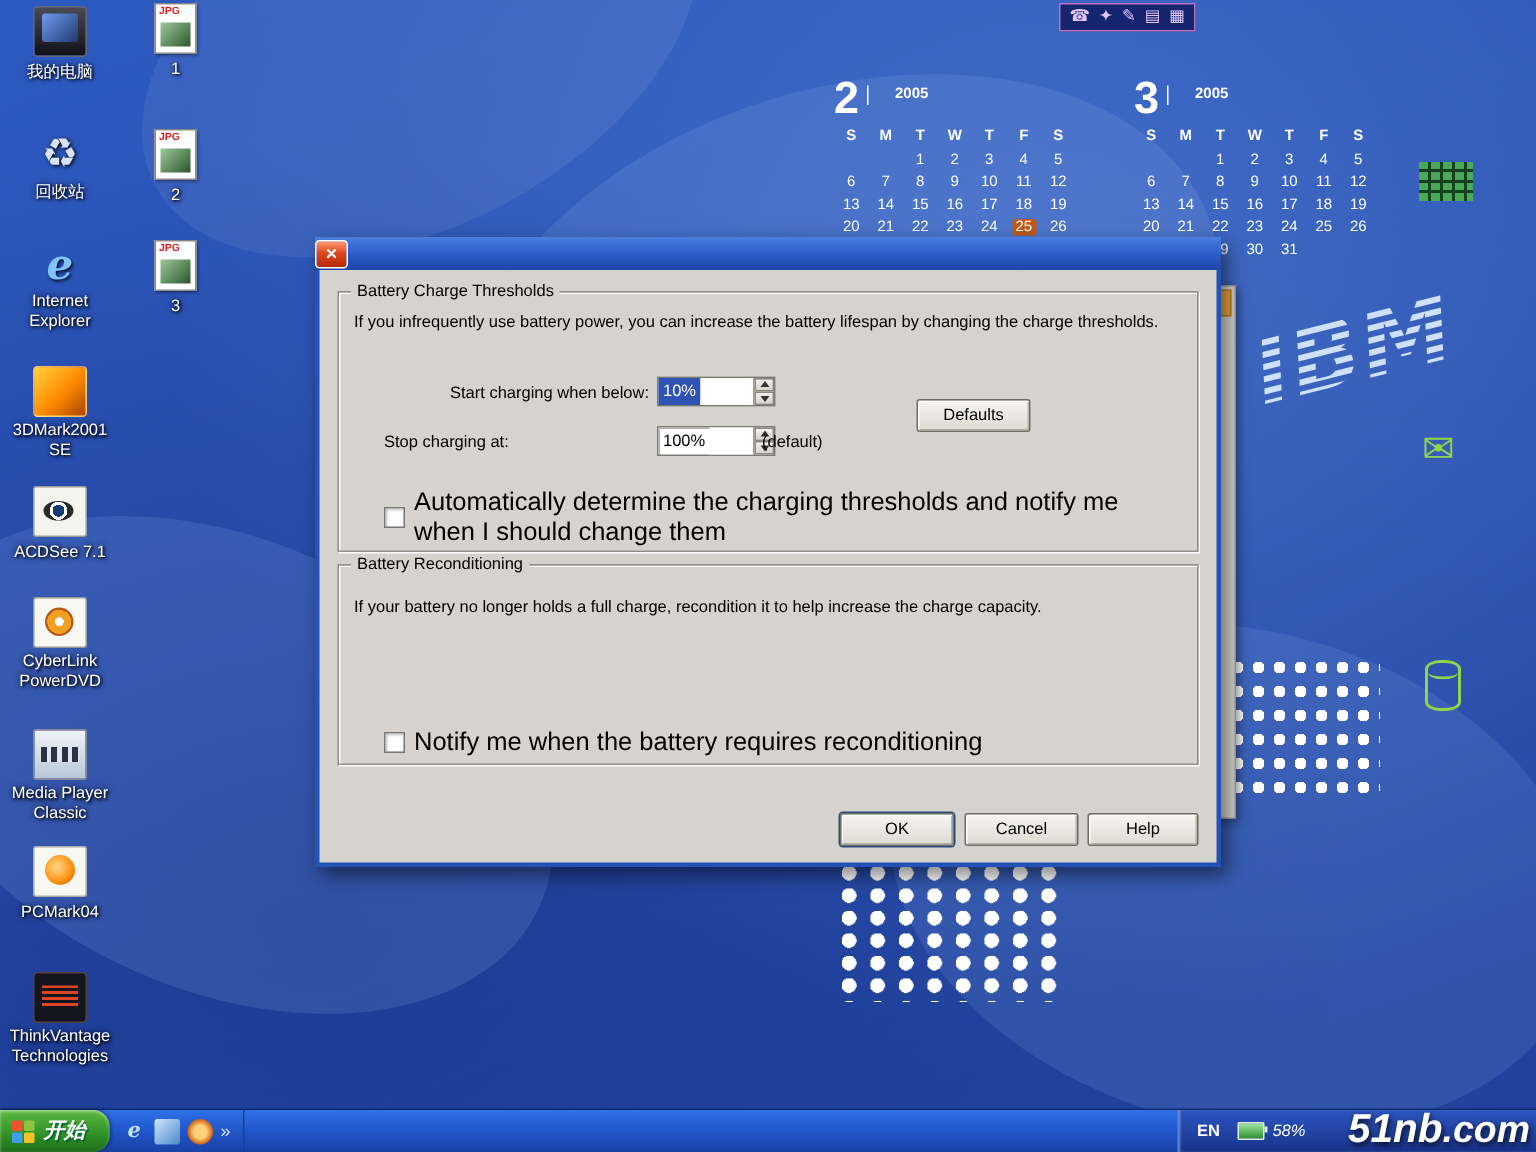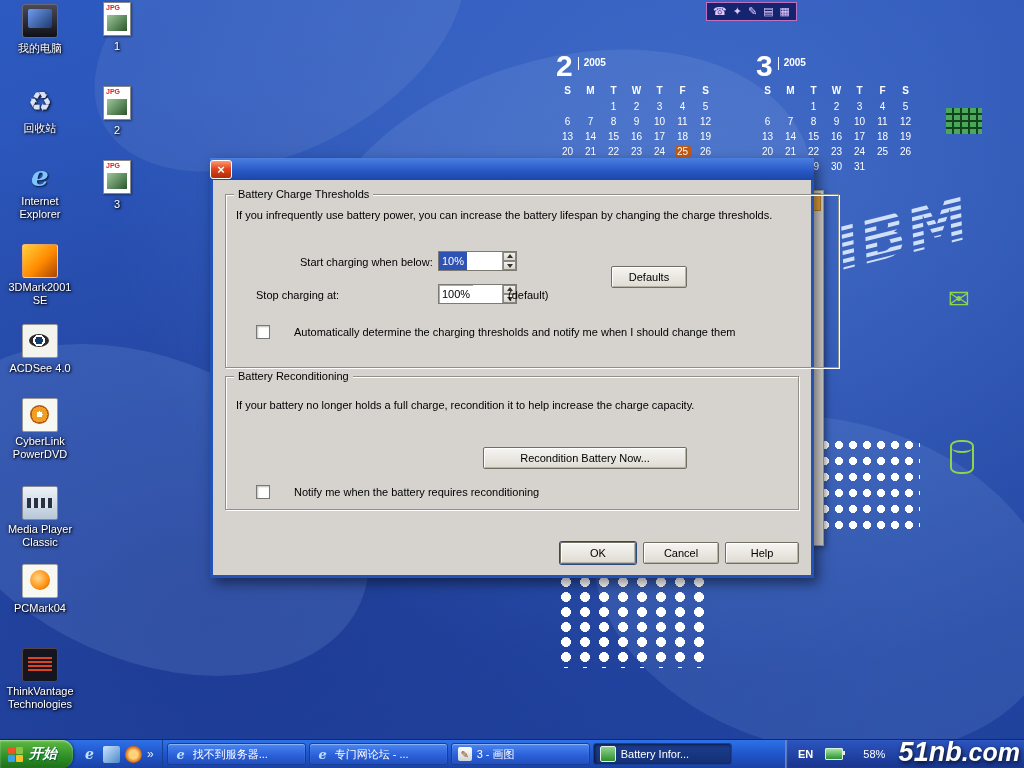--- a/index.html
+++ b/index.html
@@ -48,21 +48,21 @@
   .mt-pen::before{content:"✎";}
   .mt-grid::before{content:"▤";}
   .mt-notes::before{content:"▦";}
 
   
   .cal{position:absolute;top:52px;z-index:1;color:#fff;}
   .cal-feb{left:556px;}
   .cal-mar{left:756px;}
   .cal-head{display:flex;align-items:flex-start;}
   .cal-month{font:bold 30px "Liberation Sans",sans-serif;line-height:28px;}
-  .cal-year{font:bold 10px "Liberation Sans",sans-serif;margin:5px 0 0 5px;padding-left:5px;
+  .cal-year{font:bold 10px "Liberation Sans",sans-serif;margin:5px 0 0 5px;padding-left:18px;
     border-left:1px solid #fff;height:13px;}
   .cal-grid{display:grid;grid-template-columns:repeat(7,23px);row-gap:4px;justify-items:center;
     font-size:10px;margin-top:5px;}
   .cal-cell{min-width:14px;text-align:center;border-radius:2px;padding:0 1px;}
   .cal-cell.hl{background:#c05a14;color:#fff;}
   .dow{font-weight:bold;}
 
   
   .desktop-icons{position:absolute;left:4px;top:4px;width:72px;z-index:2;}
   .di{position:absolute;left:0;width:72px;text-align:center;cursor:default;}
@@ -118,40 +118,40 @@
   .titlebar{position:absolute;left:-3px;right:-3px;top:0;height:22px;display:flex;align-items:center;
     background:linear-gradient(180deg,#4a7fe0 0%,#2a5ac8 55%,#1c46a8 100%);}
   .title-text{color:#fff;font:bold 13px "DejaVu Sans Mono",monospace;letter-spacing:1px;padding-left:8px;
     flex:1;white-space:nowrap;overflow:hidden;}
   .close-btn{width:20px;height:17px;margin-right:3px;border:1px solid #fff;border-radius:3px;
     background:linear-gradient(#ff9a70,#e0471f 45%,#b22b08);display:flex;align-items:center;justify-content:center;}
   .close-x::before{content:"×";color:#fff;font:bold 13px "Liberation Sans",sans-serif;line-height:1;}
   .dialog-body{position:absolute;left:0;right:0;top:22px;bottom:0;font-size:11px;color:#000;}
   .group{position:absolute;border:1px solid #90908a;box-shadow:1px 1px 0 #fff inset, 1px 1px 0 #fff;}
   .group-label{position:absolute;top:-7px;left:8px;background:#d6d3ce;padding:0 4px;font-size:11px;}
-  .g1{left:12px;top:14px;width:572px;height:172px;padding-left:40px;}
+  .g1{left:12px;top:14px;width:572px;height:172px;}
   .g2{left:12px;top:196px;width:572px;height:132px;}
   .desc{position:absolute;left:10px;right:10px;}
   .flabel{position:absolute;white-space:nowrap;}
   .spin{position:absolute;width:79px;height:20px;box-sizing:border-box;background:#fff;
     border:1px solid #7b7b73;box-shadow:inset 1px 1px 0 #aeaca4;display:flex;align-items:stretch;}
   .spin-val{font-size:11px;line-height:18px;padding:0 3px;}
   .spin-val.sel{background:#2f52b5;color:#fff;}
   .spin-fill{flex:1;background:#fff;}
   .spin-btns{width:13px;display:flex;flex-direction:column;border-left:1px solid #999;}
   .spin-btns i{flex:1;background:linear-gradient(#f2f1ee,#d8d5cc);border:1px solid #8a887e;
     display:flex;align-items:center;justify-content:center;}
   .spin-up::after{content:"";border:3px solid transparent;border-bottom:4px solid #333;margin-top:-4px;}
   .spin-dn::after{content:"";border:3px solid transparent;border-top:4px solid #333;margin-bottom:-4px;}
   .btn{position:absolute;height:22px;box-sizing:border-box;
     background:linear-gradient(#f6f5f2,#dedbd2);border:1px solid #716f64;border-radius:2px;
     font:11px "Liberation Sans",sans-serif;color:#000;
     box-shadow:inset 1px 1px 0 #fff, inset -1px -1px 0 #b5b2a8;cursor:default;padding:0;}
   .btn.default{box-shadow:0 0 0 1px #2a4a7e, inset 1px 1px 0 #fff, inset -1px -1px 0 #b5b2a8;}
-  .check{position:absolute;display:flex;align-items:center;gap:24px;font-size:11px;color:#000;}
+  .check{position:absolute;display:flex;align-items:center;gap:6px;font-size:17px;color:#000;}
   .cbox{width:12px;height:12px;flex:none;background:#fff;border:1px solid #777;
     box-shadow:inset 1px 1px 2px #bbb;}
 
   
   .taskbar{position:absolute;left:0;right:0;bottom:0;height:28px;z-index:50;display:flex;align-items:stretch;
     background:linear-gradient(#2f71e8 0%,#2258ce 45%,#1941a5 100%);border-top:1px solid #0c2a6e;}
   .start{flex:none;display:flex;align-items:center;gap:6px;padding:0 16px 0 8px;
     background:linear-gradient(#5eba42,#2f8f27 60%,#1f6f1a);border-radius:0 11px 11px 0;
     box-shadow:inset 0 1px 2px rgba(255,255,255,.5), 1px 0 3px rgba(0,0,0,.4);
     color:#fff;font:bold italic 14px "Liberation Sans",sans-serif;text-shadow:1px 1px 1px #063;}
@@ -173,21 +173,21 @@
   .tlabel{white-space:nowrap;overflow:hidden;text-overflow:ellipsis;}
   .ticon{width:14px;height:14px;flex:none;display:flex;align-items:center;justify-content:center;border-radius:2px;}
   .task-ie::before{content:"e";font:bold italic 13px "DejaVu Serif",serif;color:#bfe0ff;}
   .task-paint{background:linear-gradient(#fff,#cfd4da);}
   .task-paint::before{content:"✎";font-size:10px;color:#8a4a10;}
   .task-battery{background:linear-gradient(#8fd48f,#2e8f2e);border:1px solid #e4f2e4;}
   .tray{margin-left:auto;flex:none;min-width:210px;display:flex;align-items:center;gap:12px;
     padding:0 16px 0 12px;background:linear-gradient(#2c55c0,#18348c);border-left:1px solid #5a82e0;
     box-shadow:inset 1px 0 1px rgba(255,255,255,.3);}
   .lang{color:#fff;font:bold 11px "Liberation Sans",sans-serif;}
-  .batt{display:flex;align-items:center;gap:20px;color:#fff;font-size:11px;}
+  .batt{display:flex;align-items:center;gap:5px;color:#fff;font-size:11px;font-style:italic;}
   .bicon{width:16px;height:10px;background:linear-gradient(#9fe89f,#2f8f2f);border:1px solid #dff0df;
     border-radius:1px;position:relative;display:inline-block;}
   .bicon::after{content:"";position:absolute;right:-3px;top:2px;width:2px;height:4px;background:#dff0df;}
   .watermark{position:absolute;right:4px;bottom:0;z-index:60;color:#fff;
     font:bold italic 27px "Liberation Sans",sans-serif;text-shadow:1px 2px 4px rgba(0,0,0,.8);}
   .wm2{font-size:25px;}
 </style>
 </head>
 <body>
 
@@ -324,21 +324,21 @@
       <span class="dlabel">Internet Explorer</span>
     </div>
 
     <div class="di">
       <span class="dicon icon-3dmark"></span>
       <span class="dlabel">3DMark2001 SE</span>
     </div>
 
     <div class="di">
       <span class="dicon icon-acdsee"></span>
-      <span class="dlabel">ACDSee 4.0</span>
+      <span class="dlabel">ACDSee 7.1</span>
     </div>
 
     <div class="di">
       <span class="dicon icon-powerdvd"></span>
       <span class="dlabel">CyberLink PowerDVD</span>
     </div>
 
     <div class="di">
       <span class="dicon icon-mpc"></span>
       <span class="dlabel">Media Player Classic</span>
@@ -425,21 +425,20 @@
 
       <label class="check" style="left:30px;top:130px;right:12px;">
         <span class="cbox"></span>
         <span>Automatically determine the charging thresholds and notify me when I should change them</span>
       </label>
     </div>
 
     <div class="group g2">
       <span class="group-label">Battery Reconditioning</span>
       <div class="desc" style="top:22px;">If your battery no longer holds a full charge, recondition it to help increase the charge capacity.</div>
-      <button class="btn" style="left:257px;top:70px;width:204px;">Recondition Battery Now...</button>
       <label class="check" style="left:30px;top:108px;right:12px;">
         <span class="cbox"></span>
         <span>Notify me when the battery requires reconditioning</span>
       </label>
     </div>
 
     <button class="btn default" style="left:347px;top:362px;width:76px;">OK</button>
     <button class="btn" style="left:430px;top:362px;width:76px;">Cancel</button>
     <button class="btn" style="left:512px;top:362px;width:74px;">Help</button>
   </div>
@@ -454,43 +453,20 @@
         <i class="wf4"></i>
       </span>
     <span>开始</span>
   </div>
   <div class="qlaunch">
     <span class="ql ql-ie"></span>
     <span class="ql ql-desk"></span>
     <span class="ql ql-media"></span>
     <span class="ql-chev"></span>
   </div>
-  <div class="tasks">
-
-      <div class="task">
-        <span class="ticon task-ie"></span>
-        <span class="tlabel">找不到服务器...</span>
-      </div>
-
-      <div class="task">
-        <span class="ticon task-ie"></span>
-        <span class="tlabel">专门网论坛 - ...</span>
-      </div>
-
-      <div class="task">
-        <span class="ticon task-paint"></span>
-        <span class="tlabel">3 - 画图</span>
-      </div>
-
-      <div class="task active">
-        <span class="ticon task-battery"></span>
-        <span class="tlabel">Battery Infor...</span>
-      </div>
-
-  </div>
   <div class="tray">
     <span class="lang">EN</span>
     <span class="batt">
       <i class="bicon"></i>
       <span>58%</span>
     </span>
   </div>
 </div>
 <div class="watermark">
   <span>51nb</span><span class="wm2">.com</span>

